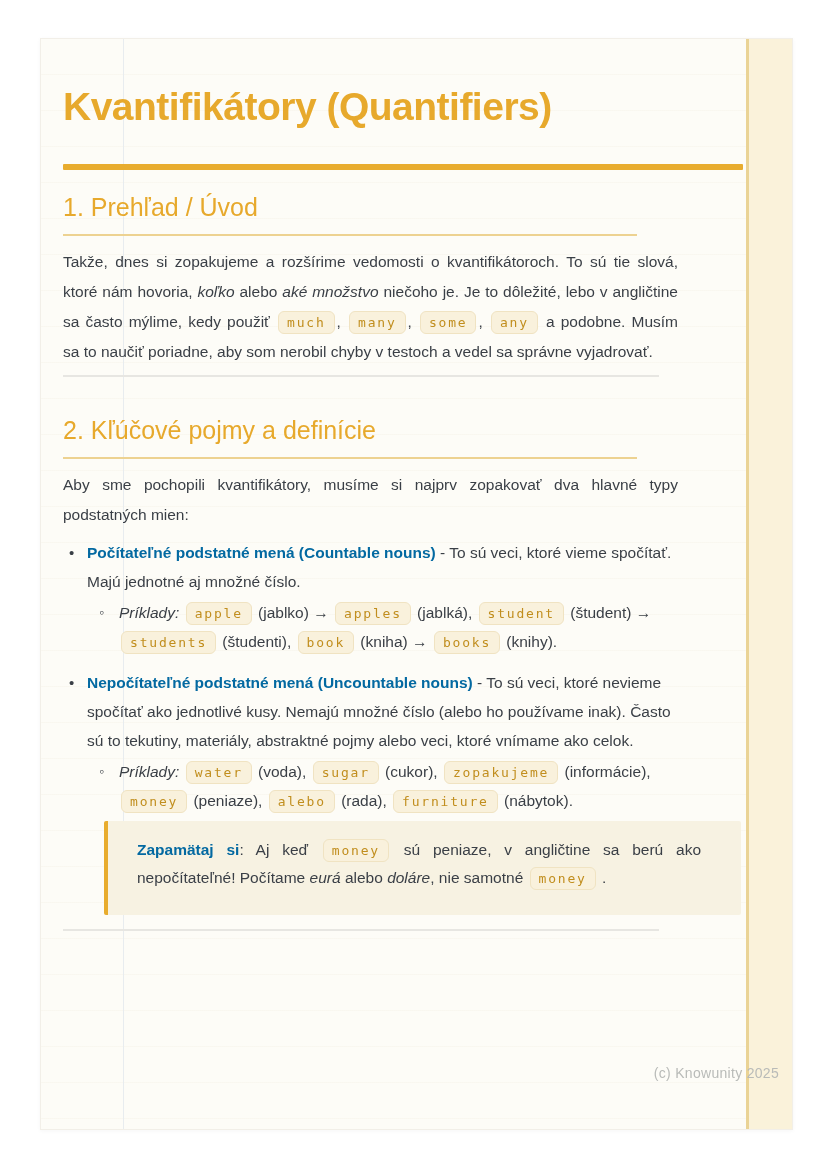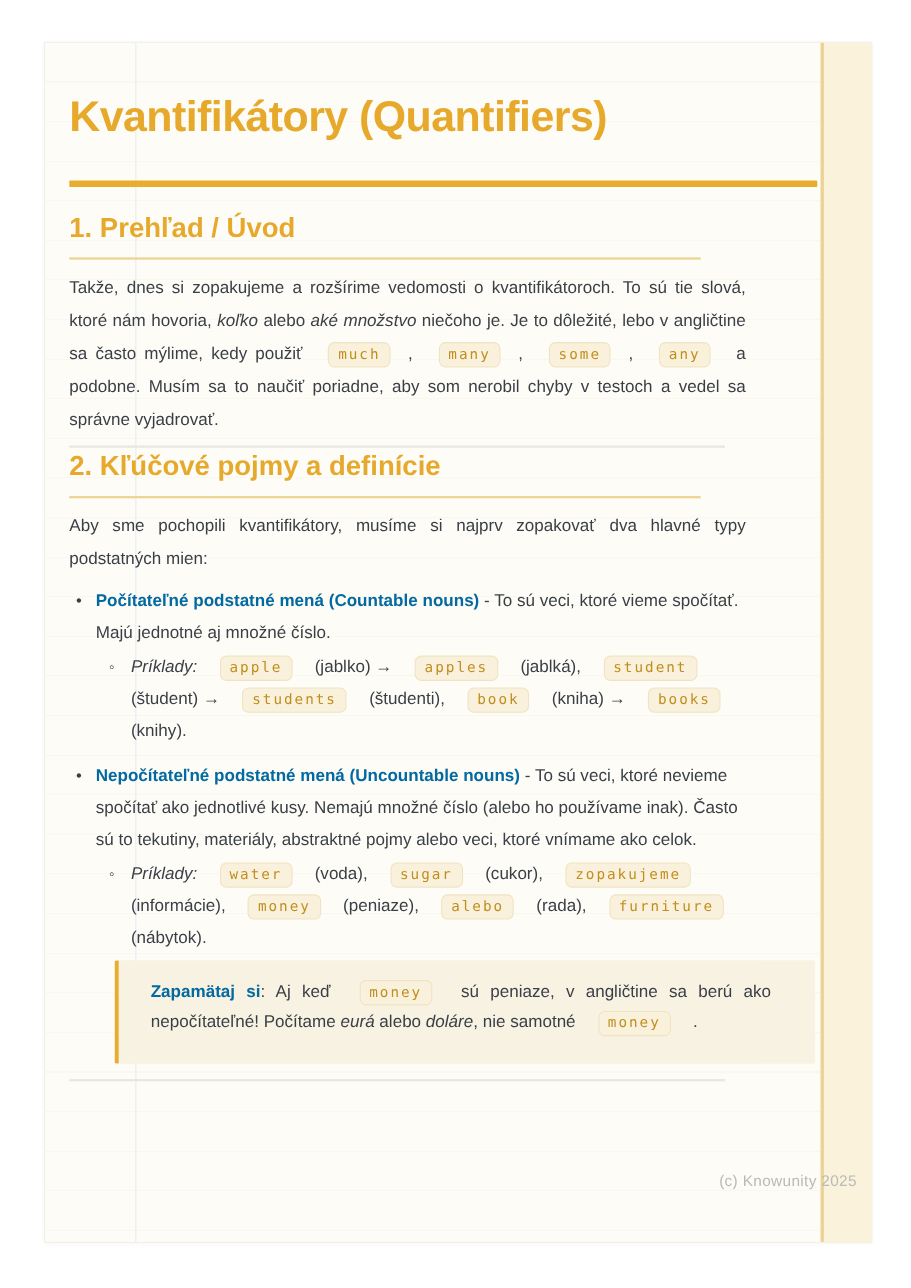--- a/index.html
+++ b/index.html
@@ -32,43 +32,43 @@
   }
   .content{
     position:absolute;left:22px;top:0;width:680px;z-index:2;
   }
   h1.doc-title{
     margin:44px 0 16px;font-size:39px;line-height:48px;font-weight:bold;
     color:var(--accent,#E7A92C);letter-spacing:-0.5px;
   }
   .title-rule{height:6px;background:var(--accent_bar,#E8AC2E);margin-top:33px;width:680px;border-radius:1px;}
   h2.sec-heading{
-    margin:0;font-size:25px;line-height:34px;font-weight:bold;
+    margin:0;font-size:25px;line-height:34px;font-weight:normal;
     color:var(--accent,#E7A92C);
   }
   .sec-1 h2{margin-top:20px;}
-  .sec-2 h2{}
+  .sec-2 h2{margin-top:36px;}
   .sec-3 h2{margin-top:36px;}
   .heading-rule{height:2px;background:var(--rule_gold,#EDD291);width:574px;margin-top:10px;}
   .divider{height:2px;background:var(--divider,#E7E6E2);width:596px;margin-top:8px;}
   p.body-par{
     margin:11px 0 0;width:615px;
     font-size:15.5px;line-height:30px;color:var(--text,#3A3F46);
     text-align:justify;
   }
   strong{color:#0369a1;}
   em{font-style:italic;}
   .chip{
     display:inline-block;
     font-family:"DejaVu Sans Mono", monospace;
     font-size:13px;letter-spacing:1.8px;line-height:17px;
     color:var(--chip_text,#C18E1E);
     background:var(--chip_bg,#F9F1DC);
     border:1px solid var(--chip_border,#F0E3C2);
-    border-radius:6px;padding:2px 8px;margin:0 16px;
+    border-radius:6px;padding:2px 8px;margin:0 2px;
     white-space:nowrap;vertical-align:baseline;
   }
   ul.l1{list-style:none;margin:8px 0 0;padding:0;width:615px;}
   li.l1-item{position:relative;padding-left:24px;font-size:15.5px;line-height:29px;color:var(--text,#3A3F46);margin:0 0 12px;}
   li.l1-item:last-child{margin-bottom:0;}
   .m1{position:absolute;left:6px;top:0;font-size:15px;}
   ul.l2{list-style:none;margin:2px 0 0;padding:0 0 0 12px;}
   li.l2-item{position:relative;padding-left:20px;font-size:15.5px;line-height:29px;}
   .m2{position:absolute;left:0;top:0;font-size:14px;}
   .callout{

